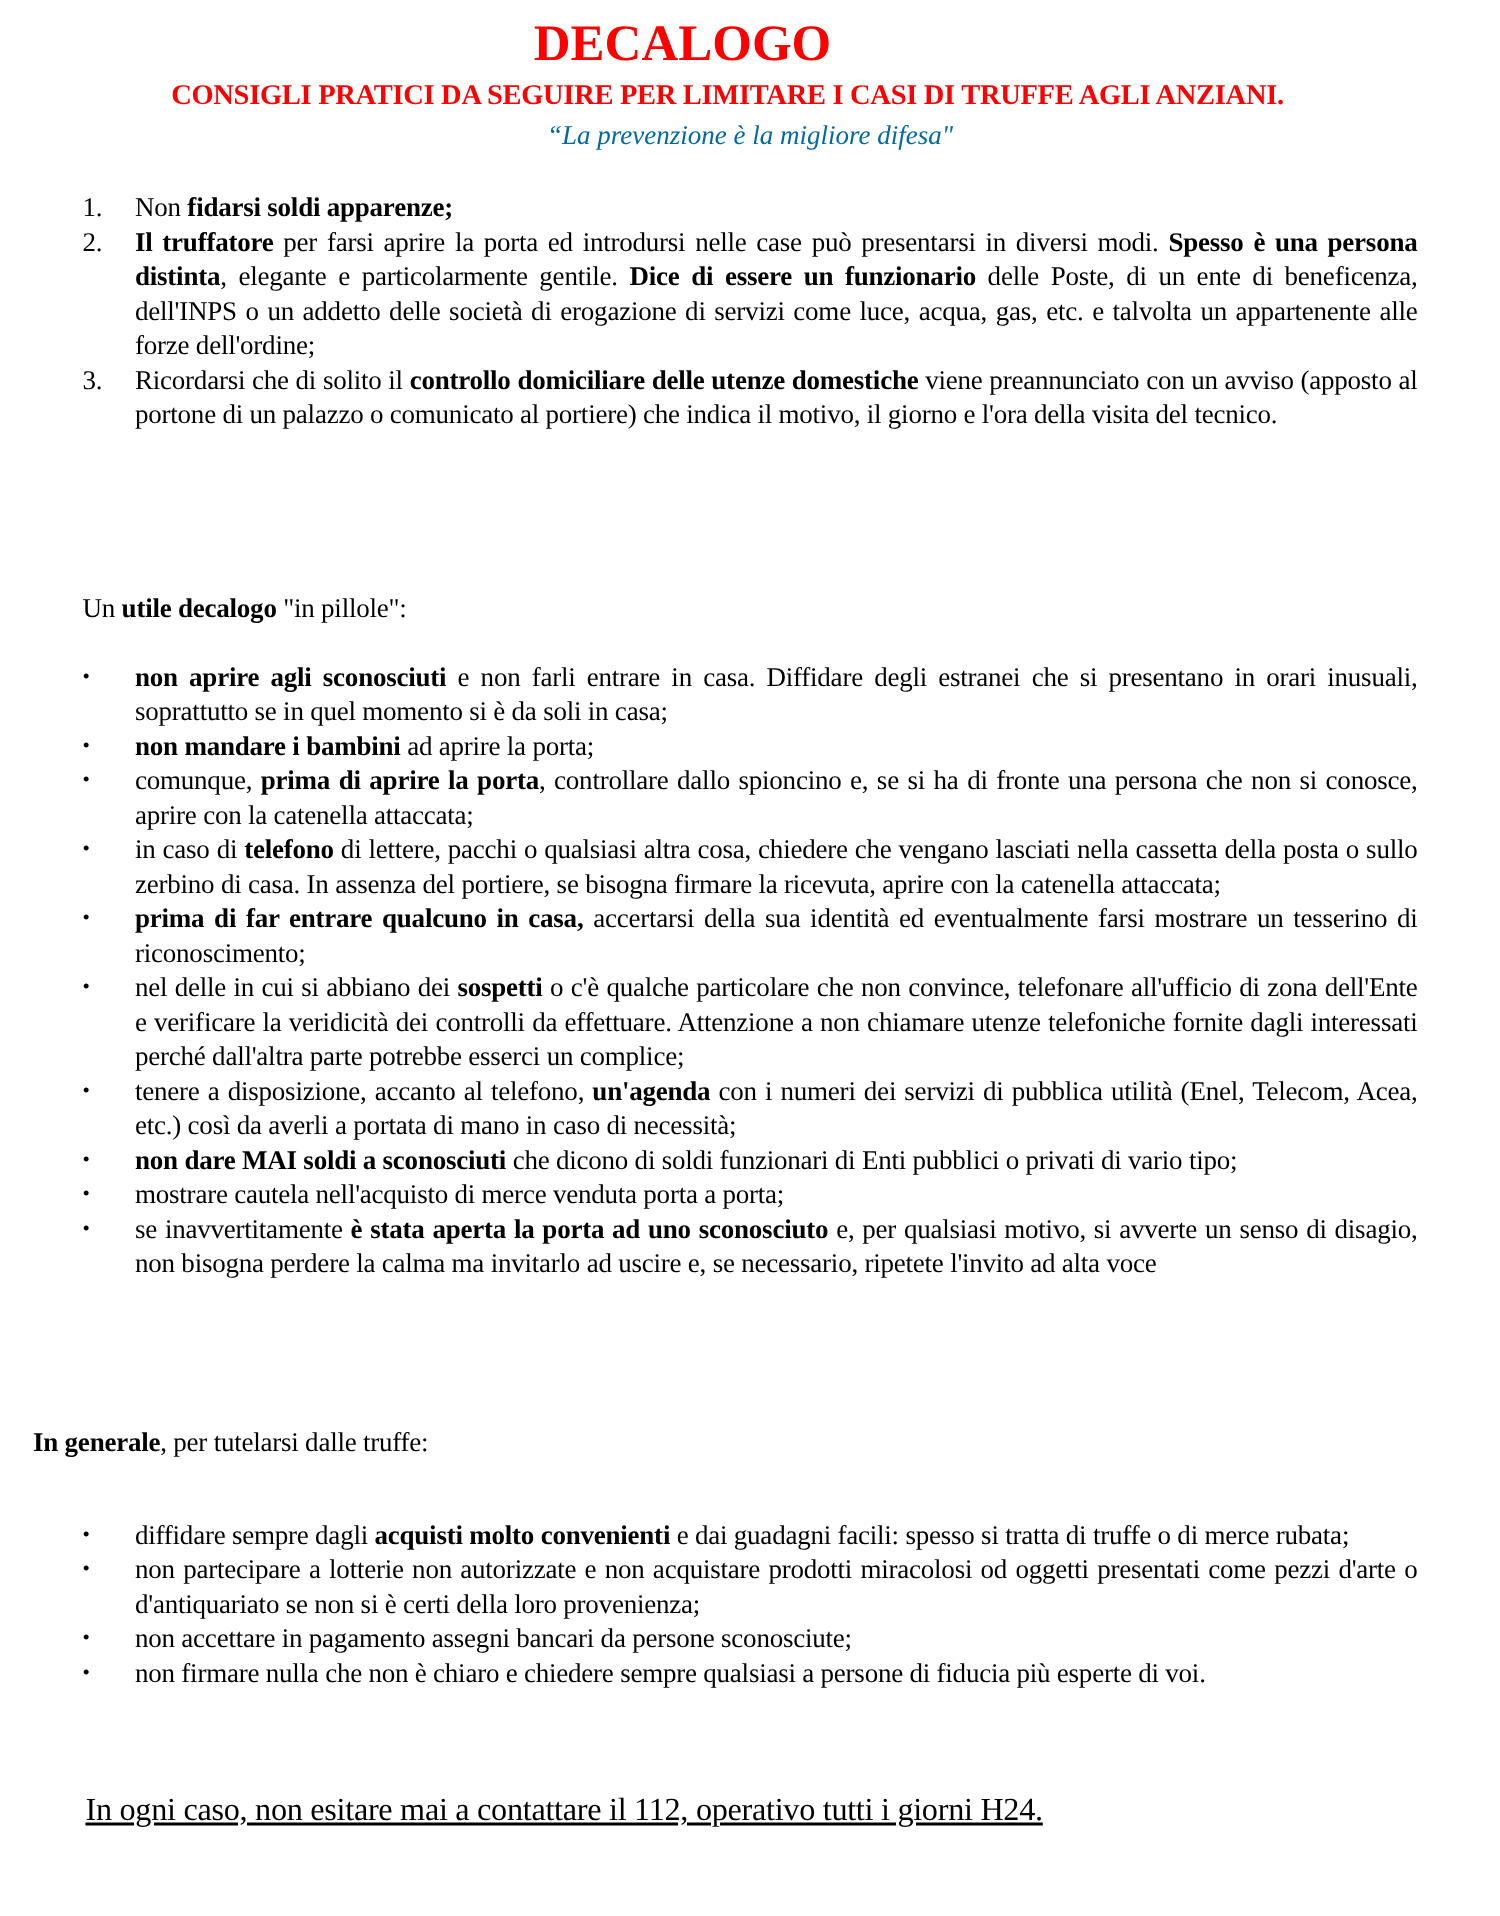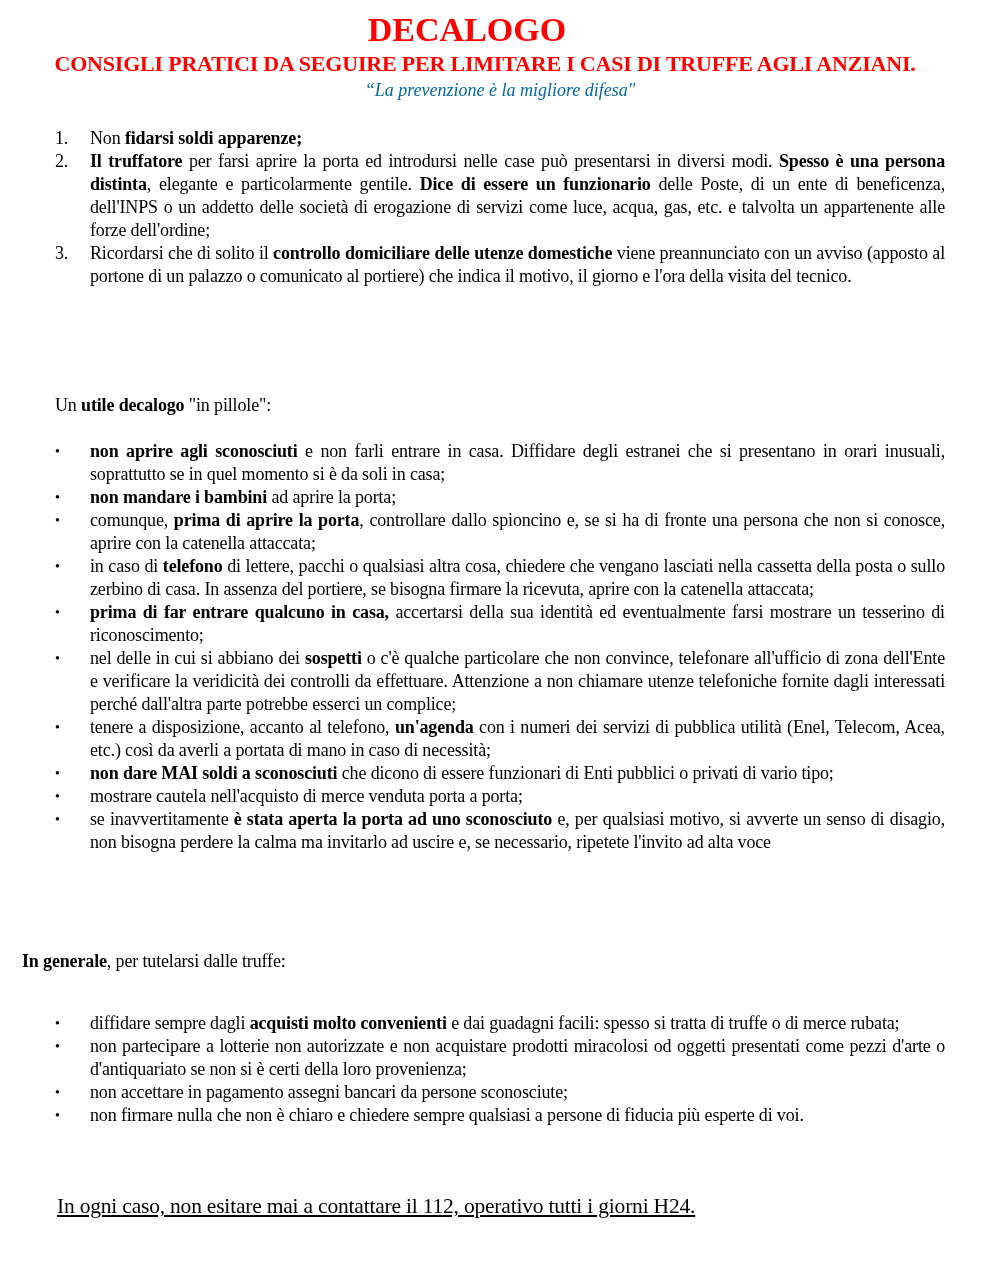--- a/index.html
+++ b/index.html
@@ -1,22 +1,22 @@
 <!DOCTYPE html>
 <html><head>
 <meta charset="utf-8">
 <style>
   html, body { margin: 0; padding: 0; background: #ffffff; }
   body { width: 1000px; height: 1277px; overflow: hidden; position: relative;
          font-family: "Liberation Serif", serif; color: #000; }
   .page { position: absolute; left: 0; top: 0; width: 1000px; }
-  .title { position: absolute; top: 10px; left: 16px; width: 902px; text-align: center;
+  .title { position: absolute; top: 10px; left: 4px; width: 902px; text-align: center;
            color: #ff0000; font-weight: bold; font-size: 34px; line-height: 40px; }
   .subtitle { position: absolute; top: 53px; left: 0; width: 970px; text-align: center;
-              color: #ff0000; font-weight: bold; font-size: 22px; line-height: 22px; letter-spacing: -0.2px; }
+              color: #ff0000; font-weight: bold; font-size: 19px; line-height: 22px; letter-spacing: -0.2px; }
   .motto { position: absolute; top: 79px; left: 0; width: 1000px; text-align: center;
            color: #0369a1; font-style: italic; font-size: 18px; line-height: 22px; }
   .txt { font-size: 18px; line-height: 23px; text-align: justify; letter-spacing: -0.15px; }
   b { font-weight: bold; }
   .olist { position: absolute; left: 55px; top: 127px; width: 890px; }
   .oitem { position: relative; padding-left: 35px; }
   .oitem .num { position: absolute; left: 0; top: 0; }
   .intro { position: absolute; left: 55px; top: 394px; width: 890px; }
   .blist { position: absolute; left: 55px; top: 440px; width: 890px; }
   .bitem { position: relative; padding-left: 35px; }
@@ -75,21 +75,21 @@
       <div class="bitem">
         <span class="dot">•</span>
         <div><span>nel delle in cui si abbiano dei </span><b>sospetti</b><span> o c'è qualche particolare che non convince, telefonare all'ufficio di zona dell'Ente e verificare la veridicità dei controlli da effettuare. Attenzione a non chiamare utenze telefoniche fornite dagli interessati perché dall'altra parte potrebbe esserci un complice;</span></div>
       </div>
       <div class="bitem">
         <span class="dot">•</span>
         <div><span>tenere a disposizione, accanto al telefono, </span><b>un'agenda</b><span> con i numeri dei servizi di pubblica utilità (Enel, Telecom, Acea, etc.) così da averli a portata di mano in caso di necessità;</span></div>
       </div>
       <div class="bitem">
         <span class="dot">•</span>
-        <div><b>non dare MAI soldi a sconosciuti</b><span> che dicono di essere funzionari di Enti pubblici o privati di vario tipo;</span></div>
+        <div><b>non dare MAI soldi a sconosciuti</b><span> che dicono di soldi funzionari di Enti pubblici o privati di vario tipo;</span></div>
       </div>
       <div class="bitem">
         <span class="dot">•</span>
         <div><span>mostrare cautela nell'acquisto di merce venduta porta a porta;</span></div>
       </div>
       <div class="bitem">
         <span class="dot">•</span>
         <div><span>se inavvertitamente </span><b>è stata aperta la porta ad uno sconosciuto</b><span> e, per qualsiasi motivo, si avverte un senso di disagio, non bisogna perdere la calma ma invitarlo ad uscire e, se necessario, ripetete l'invito ad alta voce</span></div>
       </div>
     </div>

